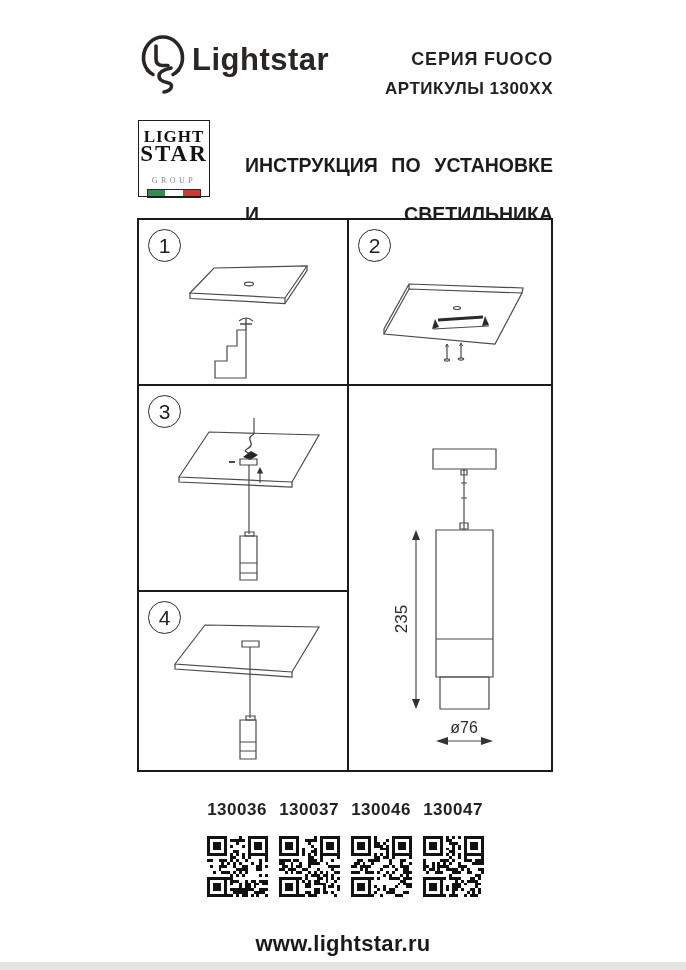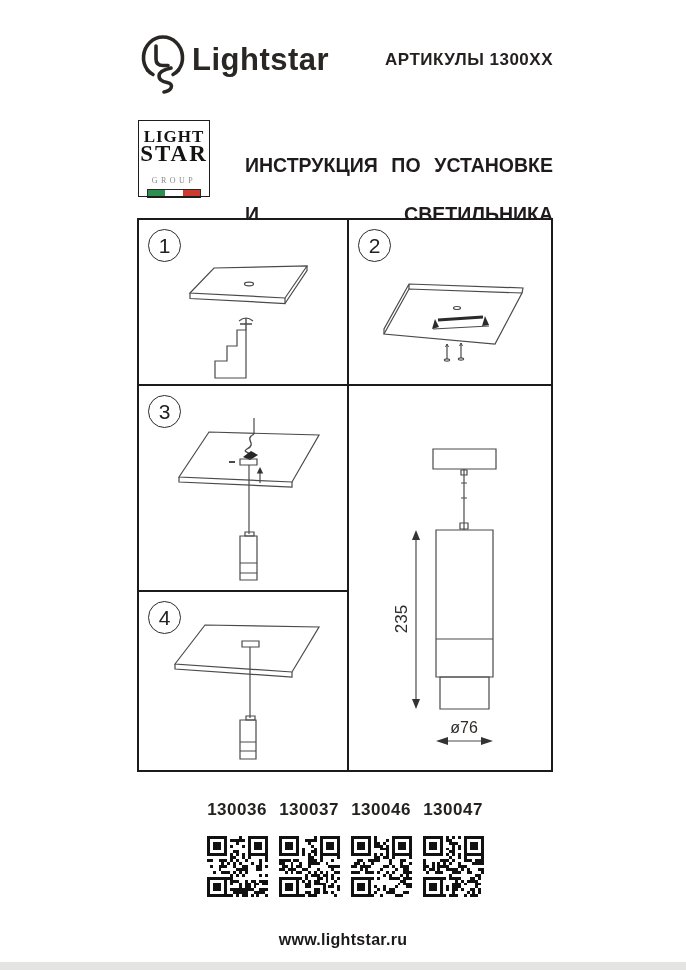--- a/index.html
+++ b/index.html
@@ -48,38 +48,39 @@
 
   
   #products{position:absolute;left:137px;top:800px;width:416px;display:flex;justify-content:center;}
   .product{width:72px;text-align:center;}
   .product .code{font-size:17px;font-weight:700;letter-spacing:0.5px;color:#242220;margin-bottom:13px;}
   .qr{width:67px;height:67px;margin:0 auto;}
   .qr svg{display:block;}
 
   
   #footer-website{position:absolute;left:0;top:931px;width:100%;text-align:center;
-        font-size:16px;font-weight:700;color:#1c1a19;letter-spacing:0.3px;}
+        font-size:22px;font-weight:700;color:#1c1a19;letter-spacing:0.3px;}
   #footer-bar{position:absolute;left:0;bottom:0;width:100%;height:8px;background:#e4e4e2;}
 </style>
 </head>
 <body>
 
 <div id="page">
 
   <div>
     <svg id="bulb-logo" viewBox="0 0 50 66" fill="none" stroke="#2a2623" stroke-width="3.6" stroke-linecap="round">
       <path d="M 9.5,38 A 19.5,20.5 0 1 1 40.5,38"></path>
       <path d="M 9.5,38 Q 12,41 15,42.5"></path>
       <path d="M 40.5,38 Q 38,41 35,42.5"></path>
       <path d="M 18,14 V 27 Q 18,33.5 25,33.5 H 30"></path>
       <path d="M 33,36 Q 21,38.5 21,44 Q 21,49 29,50.5 Q 35,51.8 33,56 Q 31.5,59 26,60"></path>
     </svg>
     <div id="brand-wordmark">Lightstar</div>
     <div id="series-block">
+      <div id="series-title">СЕРИЯ FUOCO</div>
       <div id="series-subtitle">АРТИКУЛЫ 1300XX</div>
     </div>
   </div>
 
   <div id="group-logo">
     <div class="l1">LIGHT</div>
     <div class="l2">STAR</div>
     <div class="l3">GROUP</div>
     <div id="flag-bar">
       <div style="background:#2f8f4e"></div>

